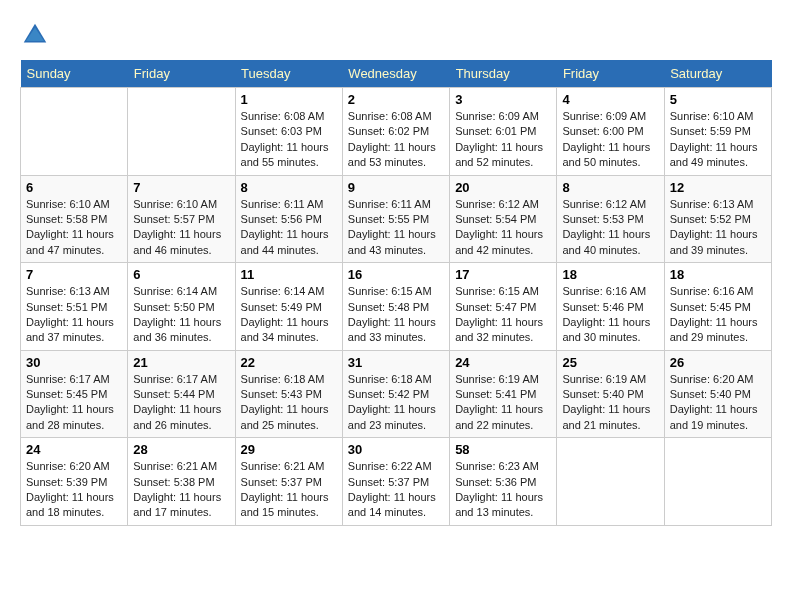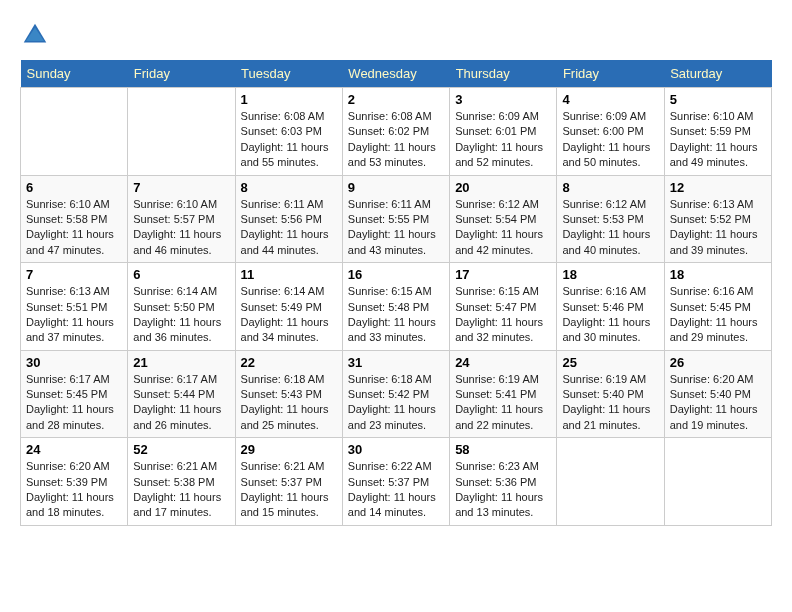--- a/index.html
+++ b/index.html
@@ -229,21 +229,21 @@
           <span class="day-num">26</span>
           <span class="cell-text">Sunrise: 6:20 AM<br>Sunset: 5:40 PM<br>Daylight: 11 hours and 19 minutes.</span>
         </td>
       </tr>
       <tr>
         <td>
           <span class="day-num">24</span>
           <span class="cell-text">Sunrise: 6:20 AM<br>Sunset: 5:39 PM<br>Daylight: 11 hours and 18 minutes.</span>
         </td>
         <td>
-          <span class="day-num">52</span>
+          <span class="day-num">28</span>
           <span class="cell-text">Sunrise: 6:21 AM<br>Sunset: 5:38 PM<br>Daylight: 11 hours and 17 minutes.</span>
         </td>
         <td>
           <span class="day-num">29</span>
           <span class="cell-text">Sunrise: 6:21 AM<br>Sunset: 5:37 PM<br>Daylight: 11 hours and 15 minutes.</span>
         </td>
         <td>
           <span class="day-num">30</span>
           <span class="cell-text">Sunrise: 6:22 AM<br>Sunset: 5:37 PM<br>Daylight: 11 hours and 14 minutes.</span>
         </td>

